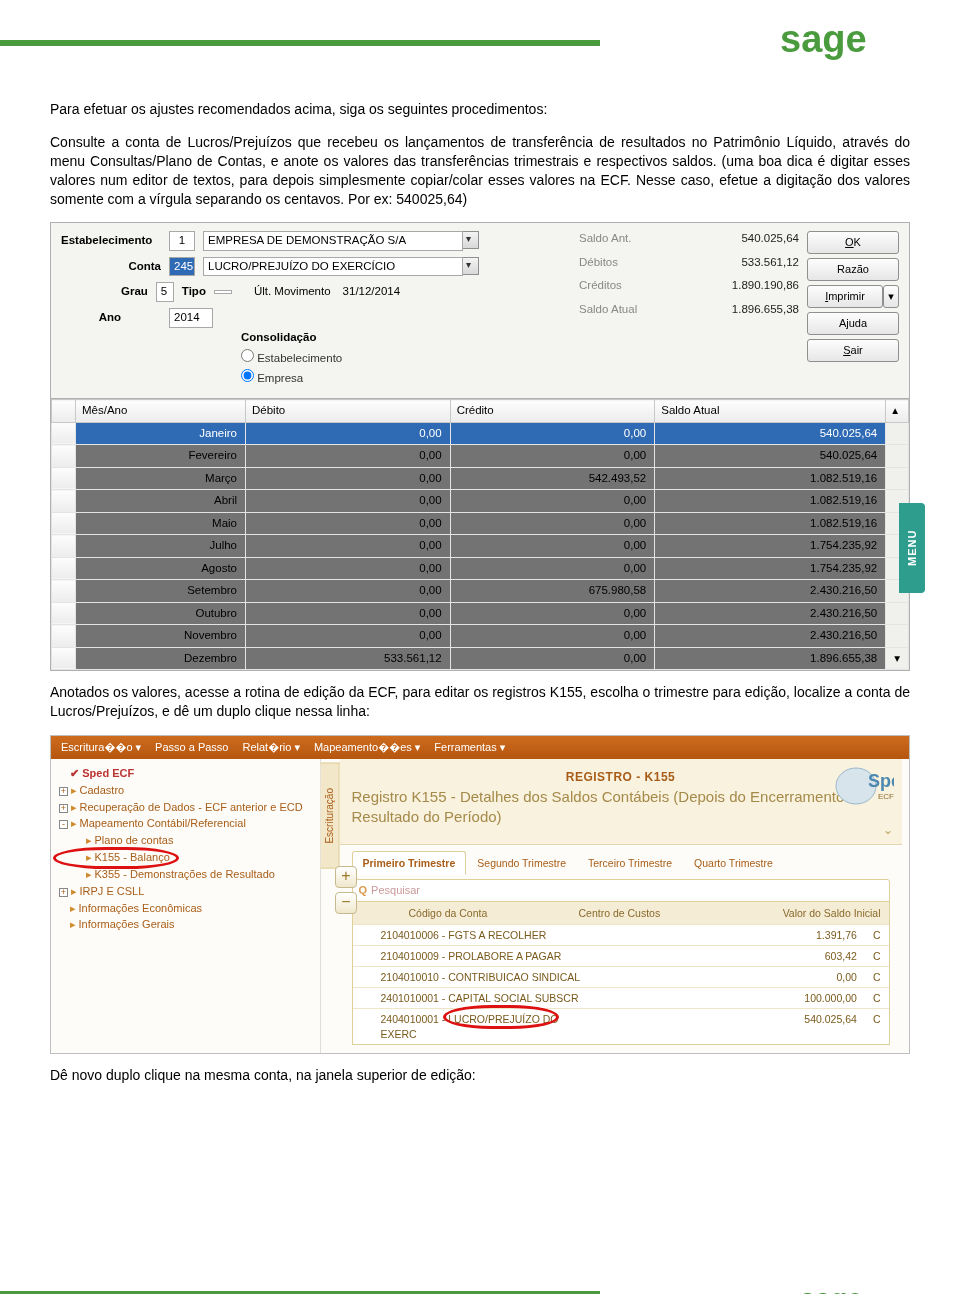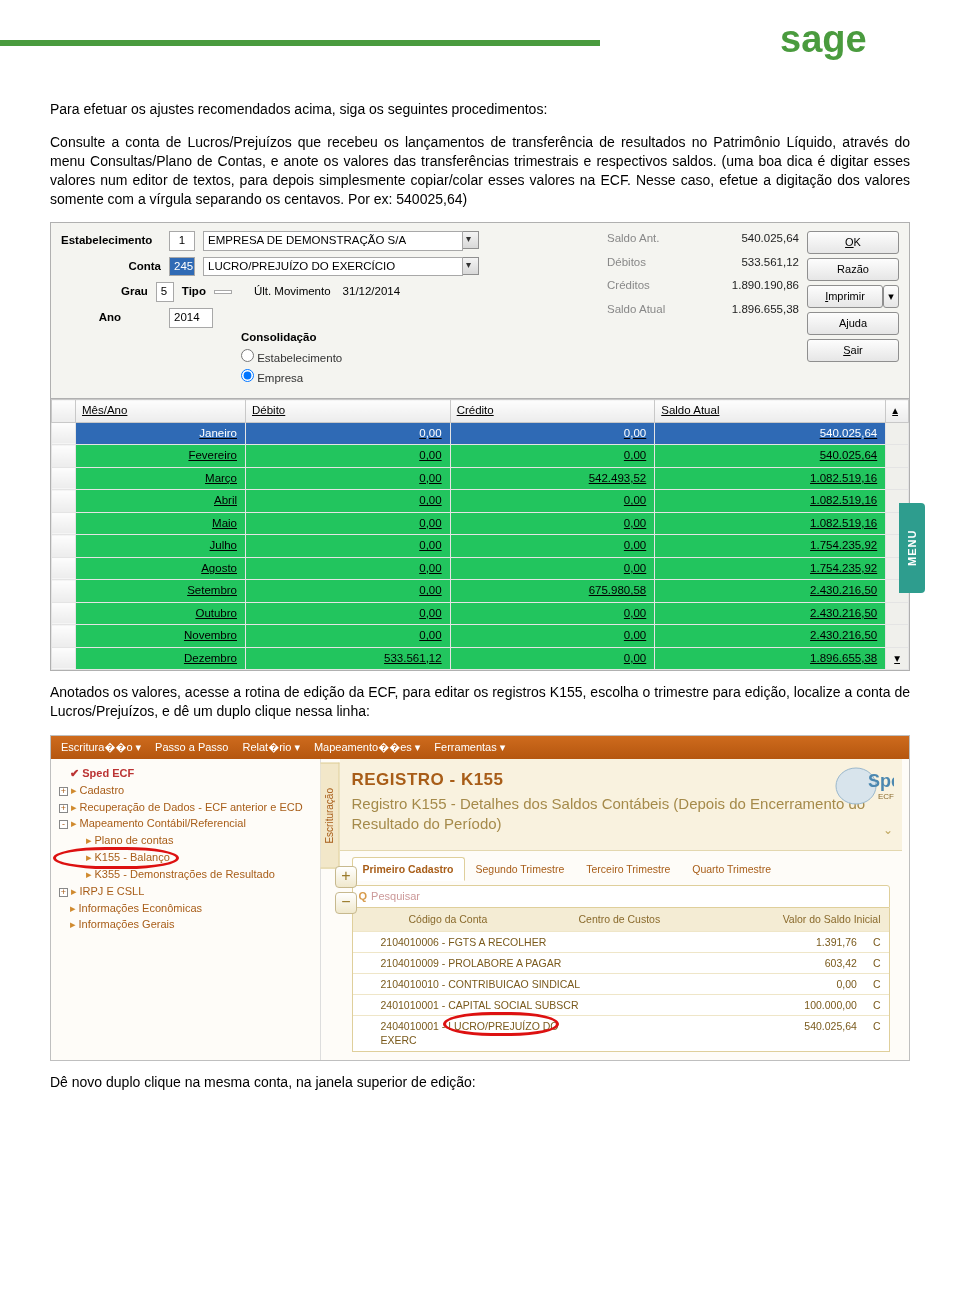--- a/index.html
+++ b/index.html
@@ -16,32 +16,32 @@
   
   
   .shot1 { border: 1px solid #b0b0b0; background: #f4f4f0; margin: 12px 0; position: relative; }
   .s1-top { display: flex; padding: 8px 10px 4px 10px; gap: 8px; font-size: 11.5px; }
   .s1-lbl { font-weight: bold; display: inline-block; }
   .s1-field { background: #fff; border: 1px solid #a8a8a8; padding: 1px 4px; display: inline-block; font-size: 11.5px; }
   .s1-field.sel { background: #2f6ab5; color: #fff; }
   .s1-col-labels { flex: 1; }
   .s1-row { margin-bottom: 6px; display: flex; align-items: center; gap: 8px; flex-wrap: wrap; }
   .s1-summary { width: 220px; font-size: 11.5px; color: #888; }
-  .s1-summary div { display: flex; justify-content: space-between; margin-bottom: 8px; margin-left: 28px; }
+  .s1-summary div { display: flex; justify-content: space-between; margin-bottom: 8px; }
   .s1-summary .val { color: #222; font-weight: normal; text-align: right; }
   .s1-buttons { width: 92px; display: flex; flex-direction: column; gap: 4px; }
   .winbtn { background: linear-gradient(#fdfdfd,#e6e6e6); border: 1px solid #8f8f8f; border-radius: 3px; font-size: 11px; padding: 3px 2px; text-align: center; cursor: pointer; }
   .winbtn u { text-decoration: underline; }
   .combo-arrow { display: inline-block; width: 16px; height: 18px; background: linear-gradient(#f4f4f4,#d8d8d8); border: 1px solid #8f8f8f; border-left: none; vertical-align: top; position: relative; }
   .combo-arrow::after { content:"▾"; position:absolute; left:3px; top:0; font-size:10px; color:#333; }
   .consol { margin-left: 180px; margin-top:-4px; padding-bottom:6px; font-size:11.5px;}
   .consol .grp { font-weight:bold; margin-bottom:4px; }
   .consol label { display:block; margin:2px 0; color:#333;}
   
-  .s1-grid { background:#22c55e; border-top:1px solid #b0b0b0; font-size:11.5px;text-decoration:underline; }
+  .s1-grid { background:#737373; border-top:1px solid #b0b0b0; font-size:11.5px; }
   .s1-grid table { width: 100%; border-collapse: collapse; }
   .s1-grid th { background: linear-gradient(#fdfdfd,#ececec); border:1px solid #c8c8c8; padding:3px 6px; font-weight:normal; text-align:left; }
   .s1-grid td { border:1px solid #e4e4e4; padding:3px 8px; text-align:right; }
   .s1-grid td:first-child { text-align:right; padding-right:14px; }
   .s1-grid tr.selrow td { background:#2f6ab5; color:#fff; }
   .s1-grid .sbarcol { width:16px; background:linear-gradient(#fdfdfd,#ececec); border:1px solid #c8c8c8;}
   
   .menu-tab { position:absolute; right:-16px; top:280px; width:26px; height:90px; background:#2e9d8e; color:#fff; font-size:11px; border-radius:4px 0 0 4px; display:flex; align-items:center; justify-content:center; writing-mode:vertical-rl; transform:rotate(180deg); font-weight:bold; letter-spacing:1px;}
   
   
@@ -53,21 +53,21 @@
   .tree-item { padding:1px 0 1px 4px; color:#a85d18; white-space:nowrap; cursor:pointer;}
   .tree-item.root { color:#b33; font-weight:bold;}
   .tree-item.highlighted { position:relative; }
   .tree-item.highlighted::before { content:""; position:absolute; left:-2px; top:-2px; width:120px; height:16px; border:3px solid #d11; border-radius:50%/60%; pointer-events:none; }
   .pm { display:inline-block; width:9px; height:9px; border:1px solid #888; line-height:7px; font-size:9px; text-align:center; margin-right:3px; background:#fff; }
   .doc-ic { color:#d08a2e; margin-right:3px; }
   .shot2-main { flex:1; padding:0; }
   .vtab { display:inline-block; background:#f2e7c9; color:#a85d18; padding:24px 2px; font-size:10px; writing-mode:vertical-rl; transform:rotate(180deg); border:1px solid #dfcf9b; border-right:none; vertical-align:top; margin-top:4px;}
   .shot2-right { display:inline-block; width:calc(100% - 26px); vertical-align:top;}
   .reg-hdr { background:#f9f2df; padding:10px 12px 16px 12px; border-bottom:1px solid #e3d7af; position:relative;}
-  .reg-hdr h4 { color:#a85d18; font-size:17px; font-weight:bold; letter-spacing:0.5px;}
+  .reg-hdr h4 { color:#a85d18; font-size:12px; font-weight:bold; letter-spacing:0.5px;text-align:center;}
   .reg-hdr p { color:#a58a4a; font-size:15px; margin-top:2px;}
   .spe-badge { position:absolute; right:8px; top:6px; }
   .tabs2 { padding:6px 0 0 12px; }
   .tabs2 span { display:inline-block; padding:4px 10px; color:#a85d18; font-size:10.5px; border:1px solid transparent; cursor:pointer;}
   .tabs2 span.active { background:#fff; border:1px solid #dfcf9b; border-bottom-color:#fff; font-weight:bold; border-radius:3px 3px 0 0;}
   .searchbar { margin:4px 12px 0 12px; background:#fff; border:1px solid #dfcf9b; padding:3px 6px; color:#c99; font-size:11px; border-radius:3px 3px 0 0;}
   .searchbar .mag { color:#d79b4b; font-weight:bold; margin-right:4px;}
   .grid2wrap { margin:0 12px 8px 12px; background:#fff; border:1px solid #dfcf9b; border-top:none; }
   .grid2head { display:flex; background:#f4ecd4; color:#8a6a2c; font-size:10.5px;gap:28px;}
   .grid2head div { padding:4px 8px; }
@@ -300,21 +300,21 @@
             <h4>REGISTRO - K155</h4>
             <p>Registro K155 - Detalhes dos Saldos Contábeis (Depois do Encerramento do Resultado do Período)</p>
             <div class="spe-badge">
               <svg width="60" height="42">
                   <ellipse cx="22" cy="21" rx="20" ry="18" fill="#d8e4ec" stroke="#9bb8cc"></ellipse>
                   <text x="34" y="22" font-size="18" font-weight="bold" fill="#4c88b0" font-family="Arial">Spe</text>
                   <text x="44" y="34" font-size="8" fill="#8a6a2c">ECF</text>
                 </svg>
             </div>
           </div>
-          <div class="tabs2" id="s2tabs"><span class="active">Primeiro Cadastro</span><span class="">Segundo Trimestre</span><span class="">Terceiro Trimestre</span><span class="">Quarto Trimestre</span></div>
+          <div class="tabs2" id="s2tabs"><span class="active">Primeiro Trimestre</span><span class="">Segundo Trimestre</span><span class="">Terceiro Trimestre</span><span class="">Quarto Trimestre</span></div>
           <div class="searchbar"><span class="mag">Q</span><span>Pesquisar</span>
             <span class="chev">⌄</span>
           </div>
           <div class="grid2wrap">
             <div class="grid2head">
               <div class="c1"></div>
               <div class="c2">Código da Conta</div>
               <div class="c3">Centro de Custos</div>
               <div class="c4">Valor do Saldo Inicial</div>
             </div>

